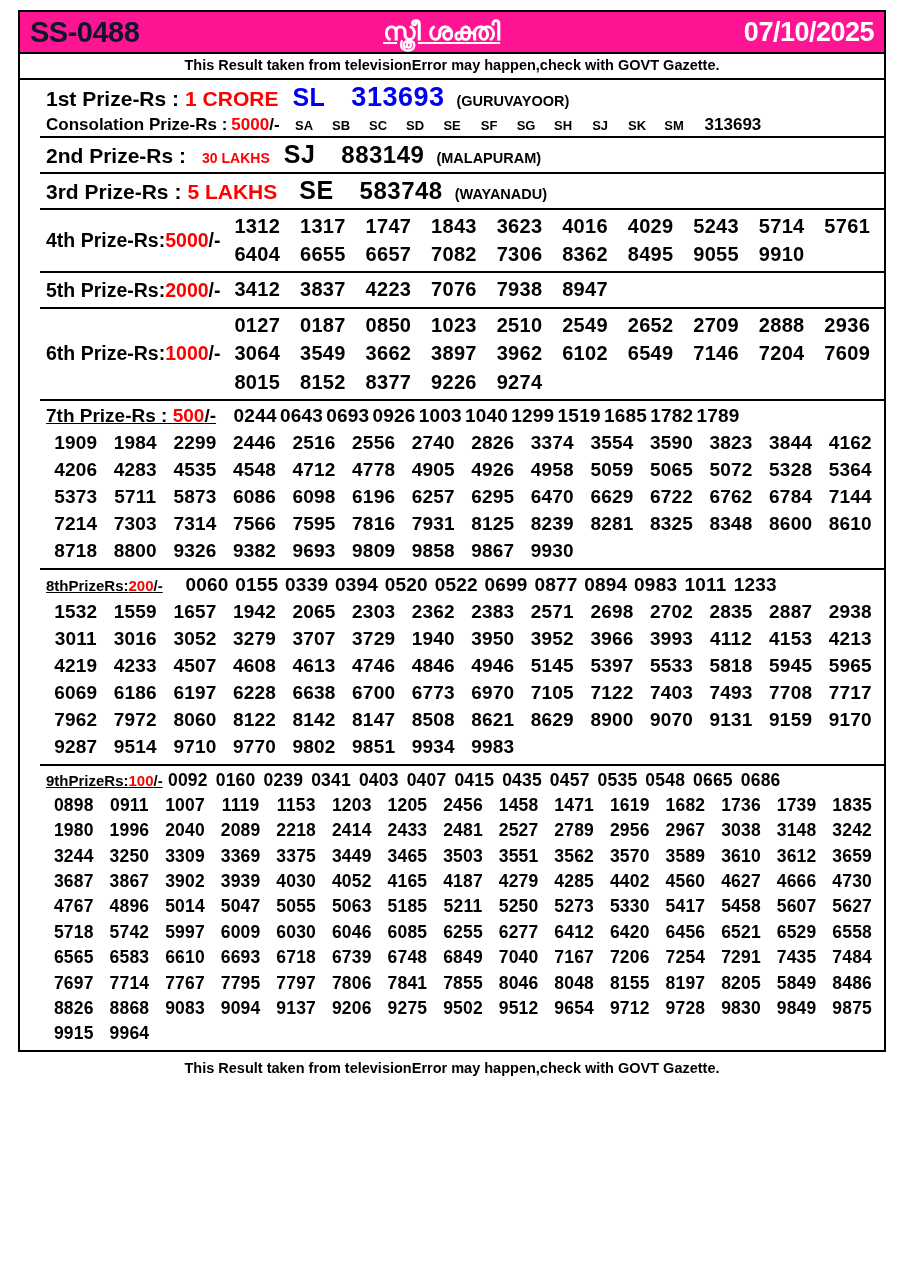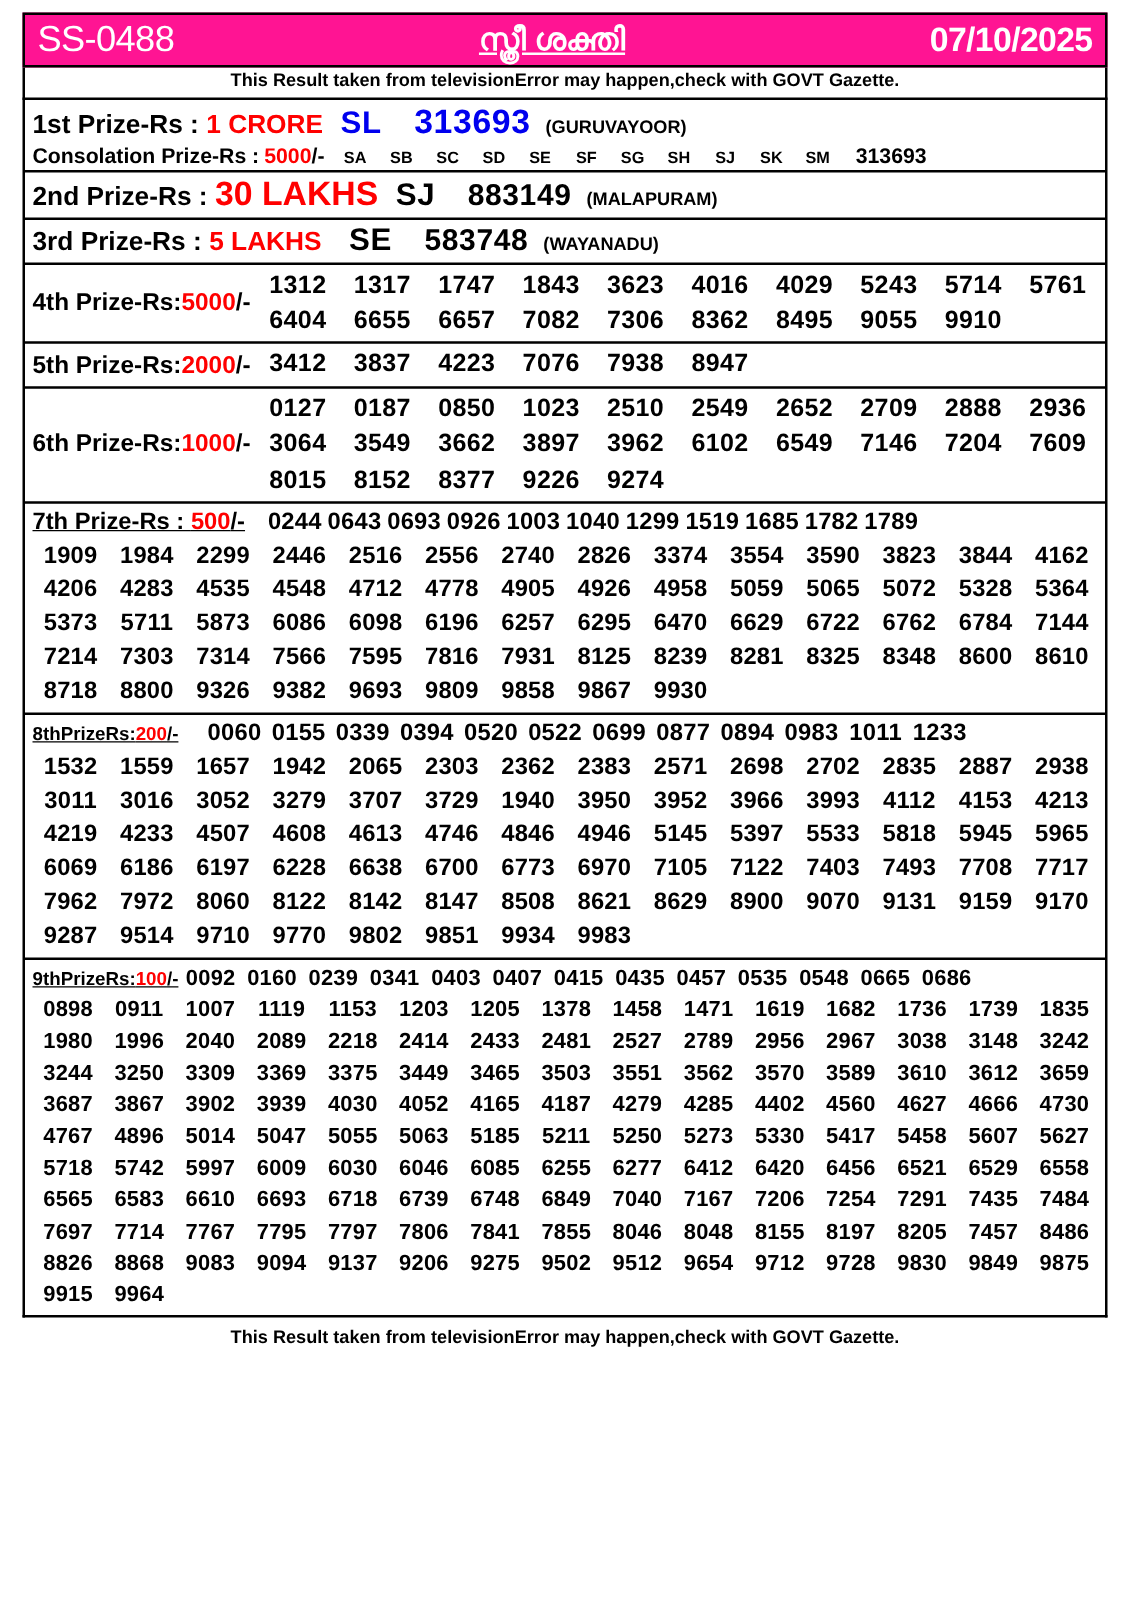--- a/index.html
+++ b/index.html
@@ -26,23 +26,23 @@
     display: flex;
     align-items: center;
     justify-content: space-between;
     background: #ff1493;
     border: 2px solid #000;
     height: 44px;
     padding: 0 10px;
     box-sizing: border-box;
   }
   .hdr-code {
-    color: #ffffff;
+    color: #0f172a;
     font-size: 29px;
-    font-weight: normal;
+    font-weight: bold;
     letter-spacing: -0.5px;
     white-space: nowrap;
   }
   .hdr-name {
     color: #ffffff;
     font-size: 25px;
     font-weight: bold;
     white-space: nowrap;
     text-decoration: underline;
   }
@@ -73,20 +73,21 @@
     line-height: 1.15;
     border: none;
   }
 
   
   .board {
     border-left: 2px solid #000;
     border-right: 2px solid #000;
     border-bottom: 2px solid #000;
     box-sizing: border-box;
+    padding-left: 20px;
   }
   .prow {
     border-bottom: 2px solid #000;
     padding: 2px 4px 3px 6px;
     box-sizing: border-box;
   }
   .prow:last-child { border-bottom: none; }
 
   .lbl {
     font-weight: bold;
@@ -250,21 +251,21 @@
             <span class="code">SK</span>
             <span class="code">SM</span>
           </span>
         <span class="cnum">313693</span>
       </div>
     </div>
 
     <div class="prow">
       <div class="toprow">
         <span class="lbl">2nd Prize-Rs :</span>
-        <span class="lbl red" style="font-size:27px;margin-left:6px;">30 LAKHS</span>
+        <span class="lbl red" style="font-size:14px;margin-left:16px;">30 LAKHS</span>
         <span class="series">SJ</span>
         <span class="tnum" style="font-size:24px;">883149</span>
         <span class="place">(MALAPURAM)</span>
       </div>
     </div>
 
     <div class="prow">
       <div class="toprow">
         <span class="lbl">3rd Prize-Rs :</span>
         <span class="lbl red" style="font-size:21px;margin-left:6px;">5 LAKHS</span>
@@ -572,21 +573,21 @@
           </span>
       </div>
       <div class="grid-rest15">
           <span class="n">0898</span>
           <span class="n">0911</span>
           <span class="n">1007</span>
           <span class="n">1119</span>
           <span class="n">1153</span>
           <span class="n">1203</span>
           <span class="n">1205</span>
-          <span class="n">1378</span>
+          <span class="n">2456</span>
           <span class="n">1458</span>
           <span class="n">1471</span>
           <span class="n">1619</span>
           <span class="n">1682</span>
           <span class="n">1736</span>
           <span class="n">1739</span>
           <span class="n">1835</span>
           <span class="n">1980</span>
           <span class="n">1996</span>
           <span class="n">2040</span>
@@ -683,21 +684,21 @@
           <span class="n">7795</span>
           <span class="n">7797</span>
           <span class="n">7806</span>
           <span class="n">7841</span>
           <span class="n">7855</span>
           <span class="n">8046</span>
           <span class="n">8048</span>
           <span class="n">8155</span>
           <span class="n">8197</span>
           <span class="n">8205</span>
-          <span class="n">7457</span>
+          <span class="n">5849</span>
           <span class="n">8486</span>
           <span class="n">8826</span>
           <span class="n">8868</span>
           <span class="n">9083</span>
           <span class="n">9094</span>
           <span class="n">9137</span>
           <span class="n">9206</span>
           <span class="n">9275</span>
           <span class="n">9502</span>
           <span class="n">9512</span>

